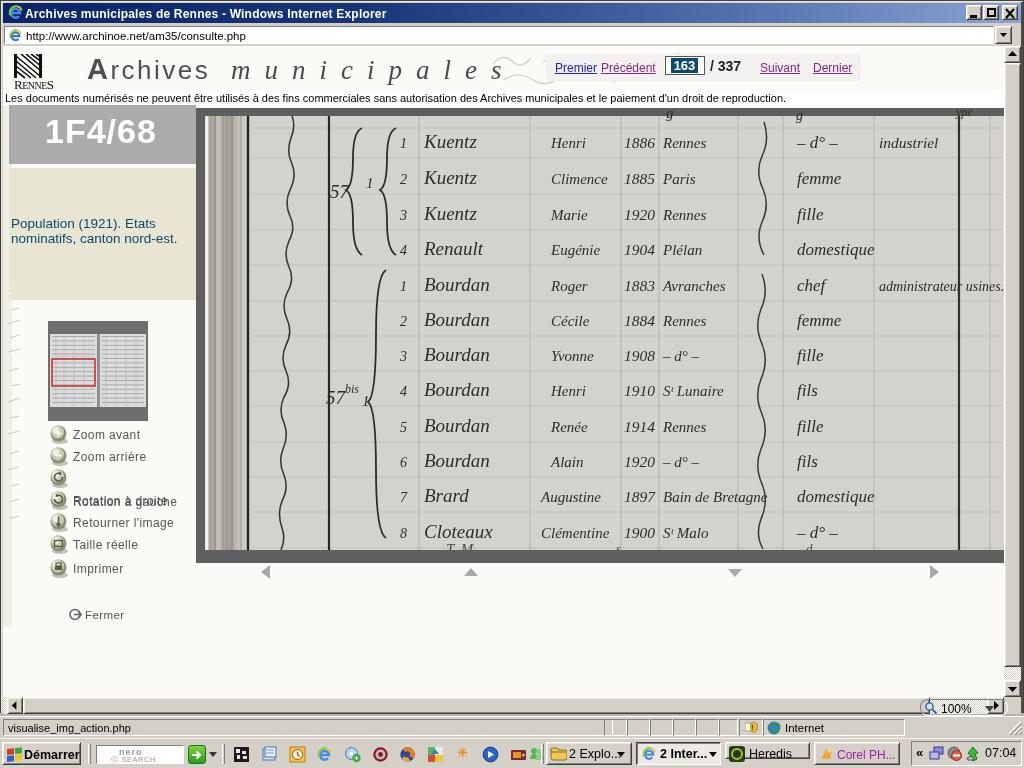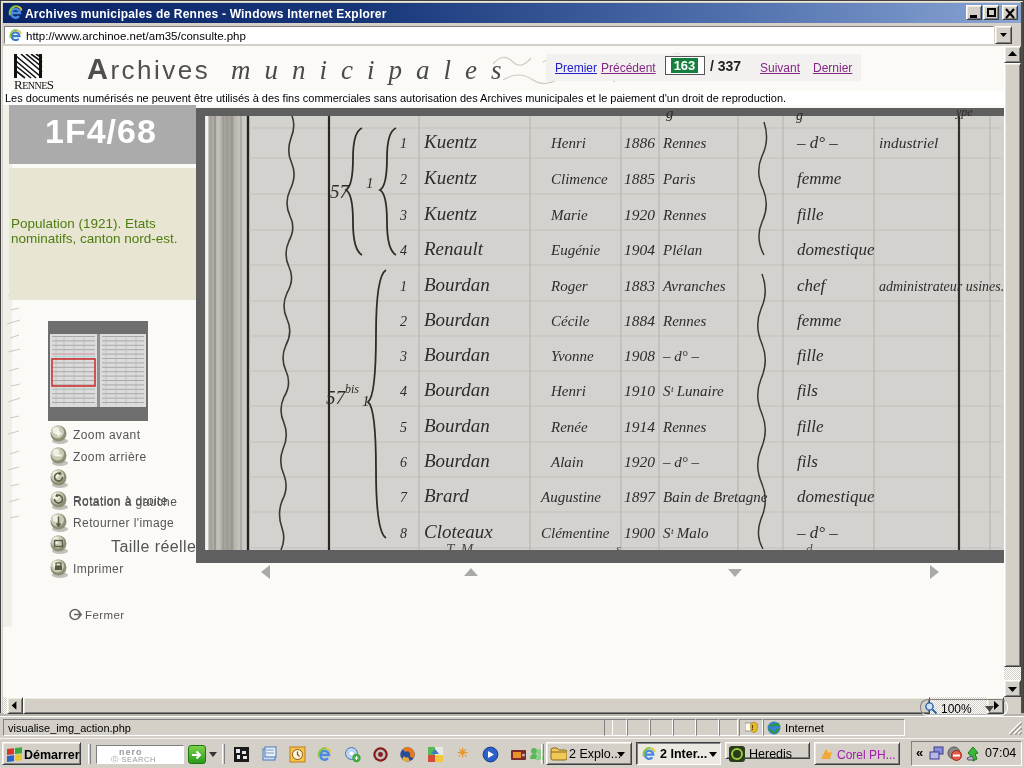--- a/index.html
+++ b/index.html
@@ -64,41 +64,41 @@
    </g>
    <text x="0" y="35" font-family="Liberation Serif,serif" font-size="13" fill="#111" textLength="40">R<tspan font-size="10">ENNE</tspan>S</text>
  </svg>
  <div class="abs" style="left:84px;top:10px;font-size:26px;line-height:26px;color:#4f4f4f;letter-spacing:2.5px;"><span style="font-weight:bold;font-size:29px;">A</span>rchives</div>
  <div class="abs" style="left:228px;top:11px;font-family:'Liberation Serif',serif;font-style:italic;font-size:27px;line-height:27px;letter-spacing:14px;color:#4a4a4a;">municipales</div>
  
  <div class="abs" style="left:543px;top:8px;width:315px;height:27px;background:#f2f1ef;"></div>
  <div class="abs" style="left:552px;top:15px;font-size:12px;color:#2220cc;text-decoration:underline;">Premier</div>
  <div class="abs" style="left:598px;top:15px;font-size:12px;color:#872887;text-decoration:underline;">Précédent</div>
  <div class="abs" style="left:662px;top:10px;width:40px;height:19px;background:#fff;border:1px solid #555;"></div>
- <div class="abs" style="left:668px;top:12px;width:27px;height:15px;background:#15803d;color:#fff;font-weight:bold;font-size:13px;text-align:center;">163</div>
+ <div class="abs" style="left:668px;top:12px;width:27px;height:15px;background:#0c4a6e;color:#fff;font-weight:bold;font-size:13px;text-align:center;">163</div>
  <div class="abs" style="left:707px;top:12px;font-size:14px;font-weight:bold;color:#222;">/ 337</div>
  <div class="abs" style="left:757px;top:15px;font-size:12px;color:#872887;text-decoration:underline;">Suivant</div>
  <div class="abs" style="left:810px;top:15px;font-size:12px;color:#872887;text-decoration:underline;">Dernier</div>
  
  <div class="abs" style="left:0;top:45px;width:1001px;height:14px;background:#fff;"></div>
  <div class="abs" style="left:2px;top:46px;font-size:11px;color:#000;">Les documents numérisés ne peuvent être utilisés à des fins commerciales sans autorisation des Archives municipales et le paiement d'un droit de reproduction.</div>
 
  <div class="abs" style="left:0;top:59px;width:9px;height:522px;background:#f0efe8;"></div>
  <svg class="abs" style="left:0px;top:230px" width="30" height="260" viewBox="0 0 30 260">
   <g stroke="#ccccbe" fill="none" stroke-width="1.1">
    <path d="M6 8 l10 -3 M5 20 l12 -4 M8 34 l8 -2 M4 48 l13 -4 M7 62 l9 -3 M5 76 l12 -3"></path>
    <path d="M6 95 l10 -3 M8 110 l9 -2 M5 126 l12 -4 M7 142 l9 -2 M5 158 l11 -3"></path>
    <path d="M7 178 l9 -3 M5 194 l11 -3 M8 210 l8 -2 M6 226 l10 -3 M7 242 l9 -2"></path>
   </g>
  </svg>
 
  <div class="abs" style="left:6px;top:59px;width:187px;height:59px;background:#ababab;"></div>
  <div class="abs" style="left:42px;top:66px;font-size:34px;font-weight:bold;color:#fff;letter-spacing:1px;">1F4/68</div>
  <div class="abs" style="left:6px;top:122px;width:187px;height:132px;background:#e8e5d2;"></div>
- <div class="abs" style="left:8px;top:170px;width:180px;font-size:13.5px;color:#4d7c0f;line-height:15px;">Population (1921). Etats nominatifs, canton nord-est.</div>
+ <div class="abs" style="left:8px;top:170px;width:180px;font-size:13.5px;color:#0c4a6e;line-height:15px;">Population (1921). Etats nominatifs, canton nord-est.</div>
 
  <svg class="abs" style="left:45px;top:275px" width="100" height="100" viewBox="0 0 100 100">
   <rect x="0" y="0" width="100" height="100" fill="#6e6e6e"></rect>
   <rect x="2" y="13" width="96" height="73" fill="#dcdcdc"></rect>
   <rect x="49" y="13" width="3" height="73" fill="#909090"></rect>
   <g stroke="#a2a2a2" stroke-width="0.9">
    <line x1="4" y1="15.5" x2="47" y2="15.5"></line>
         <line x1="54" y1="15.5" x2="96" y2="15.5"></line>
    <line x1="4" y1="19.9" x2="47" y2="19.9"></line>
         <line x1="54" y1="19.9" x2="96" y2="19.9"></line>
@@ -203,21 +203,21 @@
  <div class="abs" style="left:70px;top:470px;font-size:12px;color:#555;letter-spacing:0.4px;">Retourner l'image</div>
  <svg class="abs" style="left:47px;top:489px" width="20" height="20" viewBox="0 0 20 20">
   <ellipse cx="10" cy="16" rx="8" ry="3" fill="rgba(120,120,110,0.45)"></ellipse>
   <circle cx="8.5" cy="8.5" r="8" fill="#8f8f76"></circle>
   <circle cx="7.5" cy="7" r="6.5" fill="#c9c9b4"></circle>
   <circle cx="6" cy="5.5" r="3.4" fill="#efefe2"></circle>
   <g transform="translate(0.5,0.5)">
         <rect x="4" y="5" width="8" height="6" fill="none" stroke="#5a5a46" stroke-width="1.5"></rect>
       </g>
  </svg>
- <div class="abs" style="left:70px;top:492px;font-size:16px;color:#555;letter-spacing:0.4px;margin-left:38px;">Taille réelle</div>
+ <div class="abs" style="left:70px;top:492px;font-size:12px;color:#555;letter-spacing:0.4px;">Taille réelle</div>
  <svg class="abs" style="left:47px;top:513px" width="20" height="20" viewBox="0 0 20 20">
   <ellipse cx="10" cy="16" rx="8" ry="3" fill="rgba(120,120,110,0.45)"></ellipse>
   <circle cx="8.5" cy="8.5" r="8" fill="#8f8f76"></circle>
   <circle cx="7.5" cy="7" r="6.5" fill="#c9c9b4"></circle>
   <circle cx="6" cy="5.5" r="3.4" fill="#efefe2"></circle>
   <g transform="translate(0.5,0.5)">
         <rect x="4.5" y="6.5" width="7" height="4" fill="#5a5a46"></rect>
         <rect x="5.5" y="3.5" width="5" height="3" fill="none" stroke="#5a5a46" stroke-width="1.2"></rect>
       </g>
  </svg>

